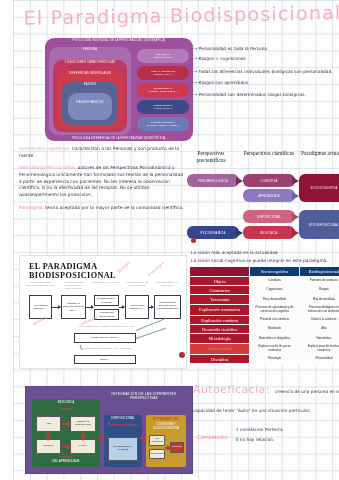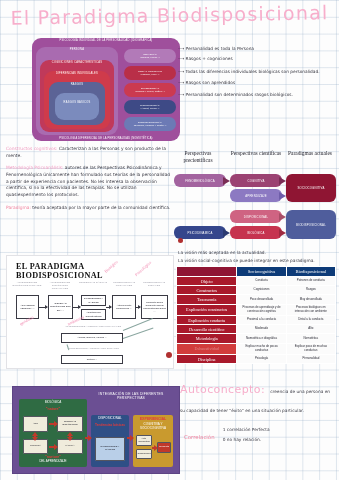--- a/index.html
+++ b/index.html
@@ -10,20 +10,21 @@
     position:relative;
   }
   
   #page{
     position:absolute;inset:0;
     background-color:#fdfdfd;
     background-image:
       linear-gradient(to right, rgba(150,175,200,.30) 1px, transparent 1px),
       linear-gradient(to bottom, rgba(150,175,200,.30) 1px, transparent 1px);
     background-size:16.8px 16.8px;
+    margin-left:13px;
   }
   .abs{position:absolute;}
   .hand{font-family:"DejaVu Sans",sans-serif;color:#3a3a44;}
 
   
   #title{
     left:0;top:4px;width:339px;text-align:center;
     font-family:"DejaVu Sans",sans-serif;
     font-size:19px;color:#f7aecb;letter-spacing:1.2px;
     transform:rotate(-1deg);
@@ -342,21 +343,21 @@
         </tr>
         <tr>
           <td class="rh">Disciplina</td>
           <td class="cell">Psicología</td>
           <td class="cell">Personalidad</td>
         </tr>
       </tbody>
   </table>
 
   <div class="abs hand" id="note3">
-    <span class="big">Autoconcepto:</span>
+    <span class="big">Autoeficacia:</span>
     <span class="body">creencia de una persona en su capacidad de tener "éxito" en una situación particular.</span>
   </div>
   <div class="abs hand" id="corr">
     <span class="lbl">Correlación</span>
     <span style="display:inline-block;vertical-align:middle;margin-left:3px;">
       <div class="itm">1 correlación Perfecta</div>
       <div class="itm" style="margin-top:5px">0 no hay relación.</div>
     </span>
   </div>
 

